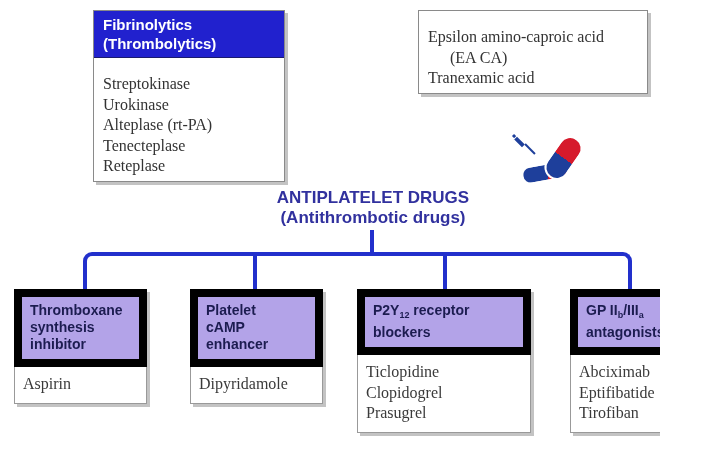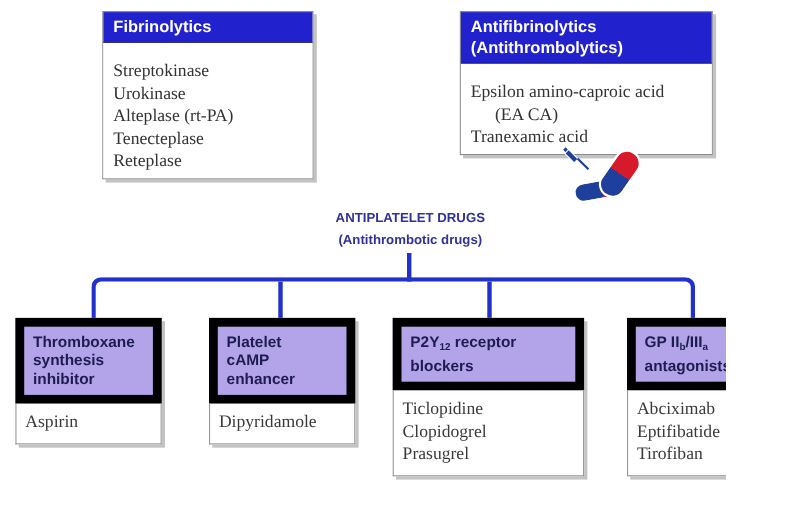--- a/index.html
+++ b/index.html
@@ -41,21 +41,21 @@
   .antifibrinolytics { left: 418px; top: 10px; width: 230px; }
   .indent { padding-left: 22px; }
 
   
   .main-title {
     position: absolute;
     left: 213px; top: 188px; width: 320px;
     text-align: center;
     color: #31319e;
     font-weight: bold;
-    font-size: 12px;
+    font-size: 17px;
     line-height: 20px;
   }
 
   
   .conn { position: absolute; background: #2230cc; }
   .stem { left: 370px; top: 230px; width: 4px; height: 26px; }
   .bracket {
     position: absolute;
     left: 83px; top: 252px; width: 549px; height: 38px;
     border-top: 4px solid #2230cc;
@@ -134,35 +134,32 @@
   .logo-line2 { margin-left: 17px; }
 </style>
 </head>
 <body>
 
 <div class="canvas">
 
   <div class="tbox fibrinolytics">
     <div class="tbox-header">
       <div>Fibrinolytics</div>
+      <div>(Thrombolytics)</div>
     </div>
     <div class="tbox-body">
       <div>Streptokinase</div>
       <div>Urokinase</div>
       <div>Alteplase (rt-PA)</div>
       <div>Tenecteplase</div>
       <div>Reteplase</div>
     </div>
   </div>
 
   <div class="tbox antifibrinolytics">
-    <div class="tbox-header">
-      <div>Antifibrinolytics</div>
-      <div>(Antithrombolytics)</div>
-    </div>
     <div class="tbox-body">
       <div>Epsilon amino-caproic acid</div>
       <div class="indent">(EA CA)</div>
       <div>Tranexamic acid</div>
     </div>
   </div>
 
   <div class="logo">
     <div class="syringe-plunger"></div>
     <div class="syringe-barrel"></div>

